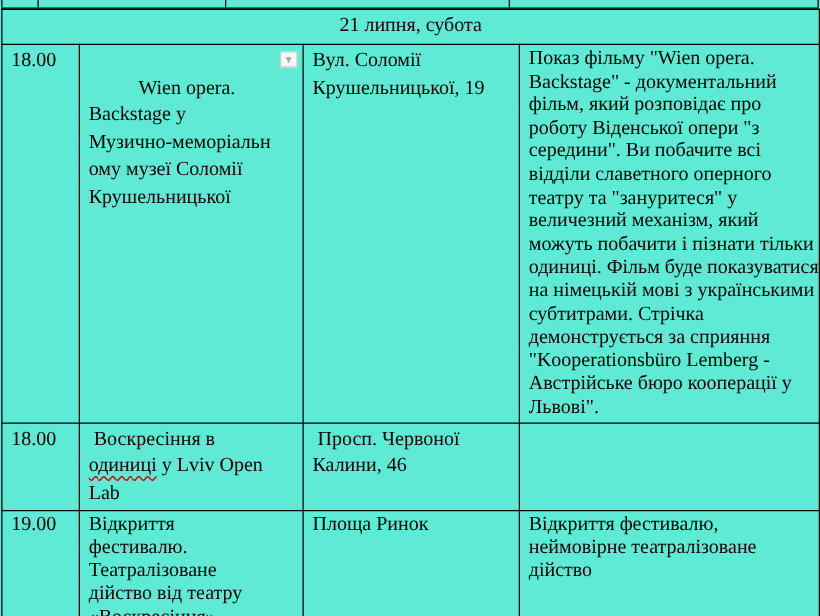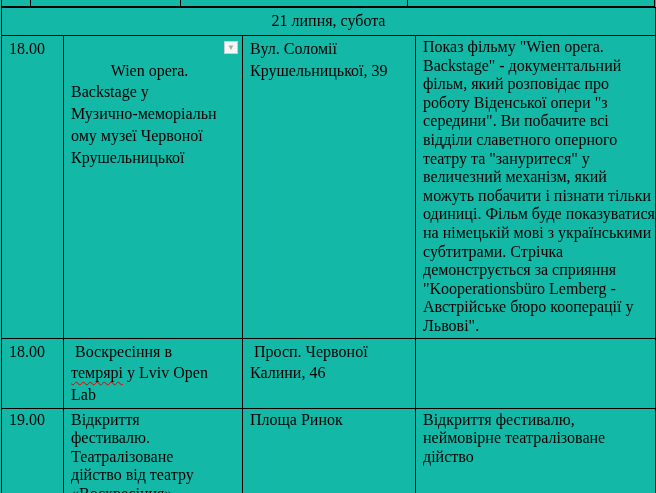--- a/index.html
+++ b/index.html
@@ -1,19 +1,19 @@
 <!DOCTYPE html>
 <html><head>
 <meta charset="utf-8">
 <style>
   html, body { margin: 0; padding: 0; background: #ffffff; }
   .page {
     position: relative;
     width: 656px; height: 493px;
-    background: #14b8a6;
+    background: #5eead4;
     font-family: "Liberation Serif", "DejaVu Serif", serif;
     font-size: 16px;
     color: #000000;
     overflow: hidden;
   }
   
   .top-sliver {
     position: absolute; top: 0; left: 1px; width: 654px; height: 6px;
     border-bottom: 1px solid #000;
   }
@@ -86,28 +86,28 @@
         <tr>
       <td colspan="4" class="date-cell">21 липня, субота</td>
     </tr>
 
     <tr class="r1">
       <td class="lh-wide">18.00</td>
       <td class="lh-wide event-cell-1">
         <span>  Wien opera.
 Backstage у
 Музично-меморіальн
-ому музеї Червоної
+ому музеї Соломії
 Крушельницької</span>
         <span class="dropdown-btn">
           <span>▼</span>
         </span>
       </td>
       <td class="lh-wide">Вул. Соломії
-Крушельницької, 39</td>
+Крушельницької, 19</td>
       <td class="lh-tight">Показ фільму "Wien opera.
 Backstage" - документальний
 фільм, який розповідає про
 роботу Віденської опери "з
 середини". Ви побачите всі
 відділи славетного оперного
 театру та "зануритеся" у
 величезний механізм, який
 можуть побачити і пізнати тільки
 одиниці. Фільм буде показуватися
@@ -115,21 +115,21 @@
 субтитрами. Стрічка
 демонструється за сприяння
 "Kooperationsbüro Lemberg -
 Австрійське бюро кооперації у
 Львові".</td>
     </tr>
 
     <tr class="r2">
       <td class="lh-wide">18.00</td>
       <td class="lh-wide"><span> Воскресіння в
-</span><span class="misspelled">темрярі</span><span> у Lviv Open
+</span><span class="misspelled">одиниці</span><span> у Lviv Open
 Lab</span></td>
       <td class="lh-wide"> Просп. Червоної
 Калини, 46</td>
       <td class="lh-tight"></td>
     </tr>
 
     <tr class="r3">
       <td class="lh-tight">19.00</td>
       <td class="lh-tight">Відкриття
 фестивалю.

